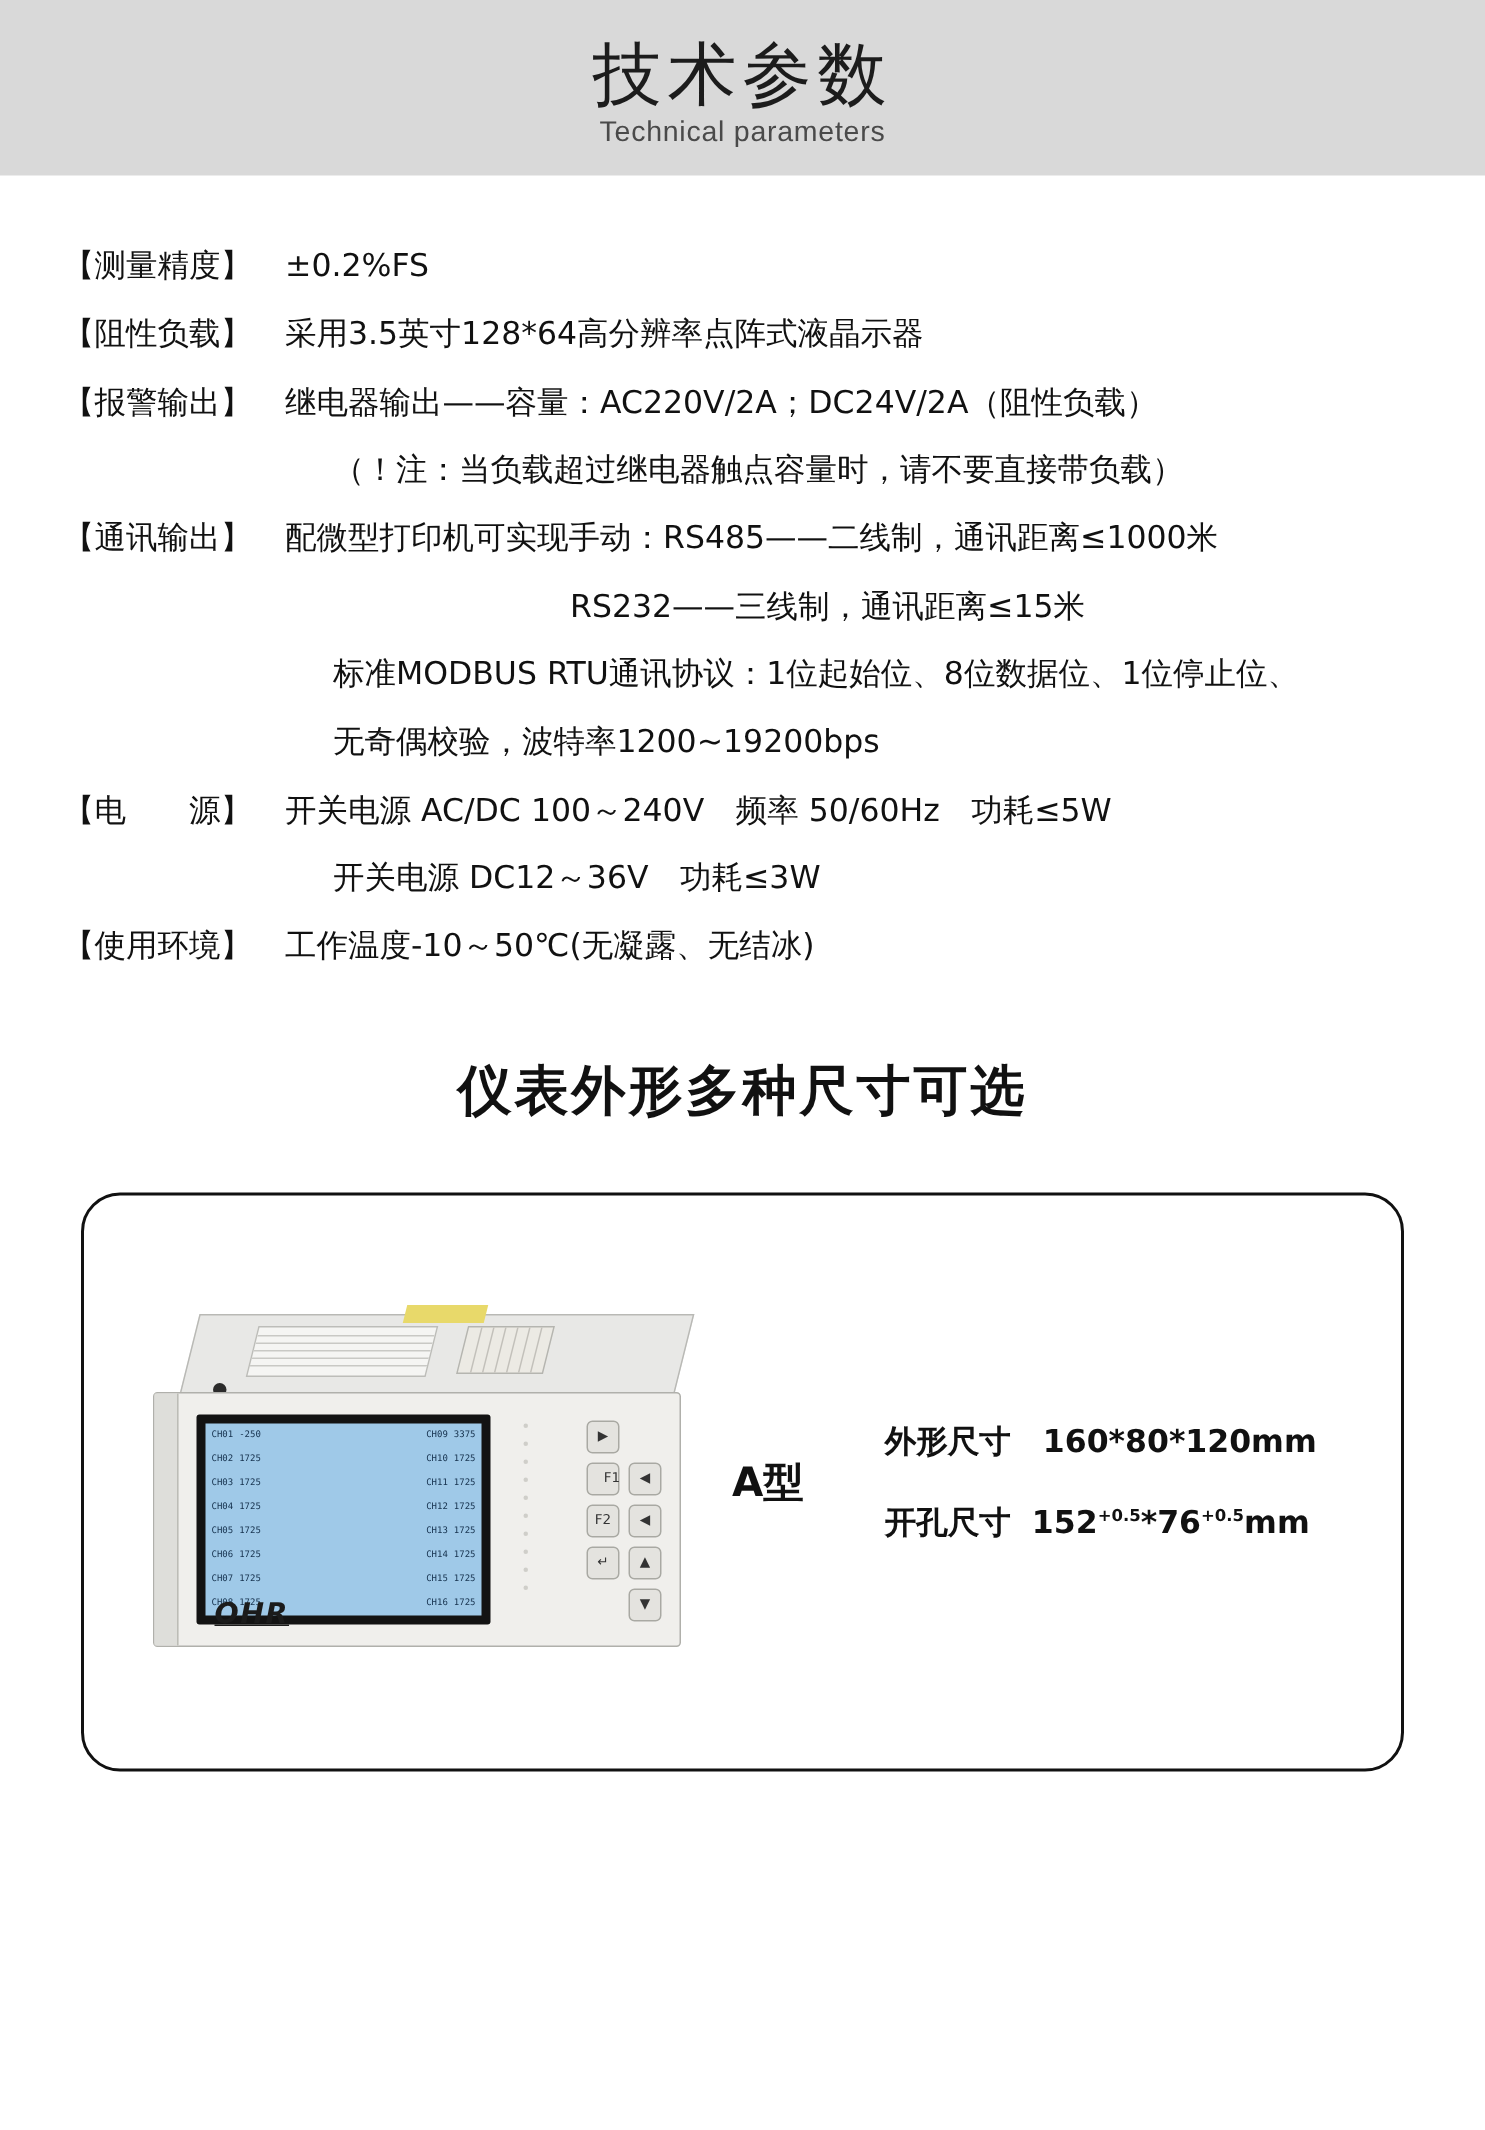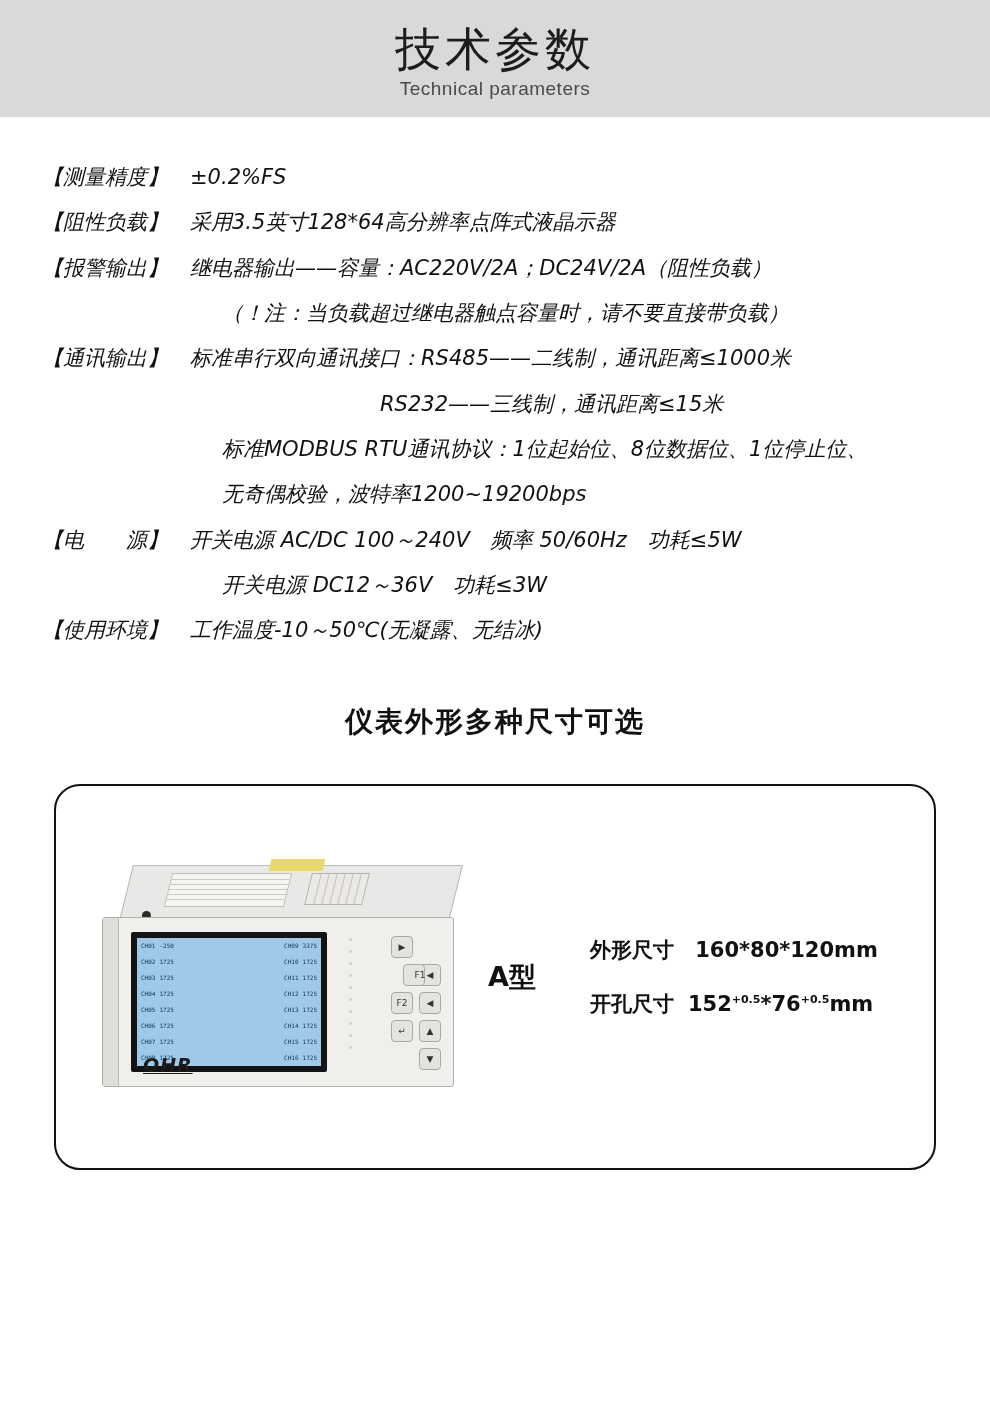--- a/index.html
+++ b/index.html
@@ -41,21 +41,20 @@
     color: #4a4a4a;
     letter-spacing: 0.5px;
     margin-top: 4px;
     font-family: "Liberation Sans", sans-serif;
   }
 
   
   .specs {
     padding: 46px 0 0 42px;
     width: 990px;
-    font-style: italic;
   }
   .spec-row {
     display: flex;
     align-items: flex-start;
     margin-bottom: 17px;
   }
   .spec-label {
     width: 148px;
     flex: 0 0 148px;
     font-size: 21px;
@@ -73,21 +72,21 @@
   .spec-sub {
     display: flex;
   }
   .spec-sub .spec-label { visibility: hidden; }
   .spec-indent-1 { padding-left: 32px; }
   .spec-indent-2 { padding-left: 190px; }
 
   
   .section-heading {
     text-align: center;
-    font-size: 28px;
+    font-size: 36px;
     font-weight: bold;
     letter-spacing: 2px;
     margin-top: 58px;
     color: #111;
     font-family: "DejaVu Sans", "Liberation Sans", sans-serif;
   }
 
   
   .product-card {
     margin: 43px auto 0 auto;
@@ -318,21 +317,21 @@
     <div class="spec-label">【报警输出】</div>
     <div class="spec-value">继电器输出——容量：AC220V/2A；DC24V/2A（阻性负载）</div>
   </div>
   <div class="spec-row spec-sub">
     <div class="spec-label"></div>
     <div class="spec-value spec-indent-1">（！注：当负载超过继电器触点容量时，请不要直接带负载）</div>
   </div>
 
   <div class="spec-row">
     <div class="spec-label">【通讯输出】</div>
-    <div class="spec-value">标准串行双向通讯接口：RS485——二线制，通讯距离≤1000米</div>
+    <div class="spec-value">配微型打印机可实现手动：RS485——二线制，通讯距离≤1000米</div>
   </div>
   <div class="spec-row spec-sub">
     <div class="spec-label"></div>
     <div class="spec-value spec-indent-2">RS232——三线制，通讯距离≤15米</div>
   </div>
   <div class="spec-row spec-sub">
     <div class="spec-label"></div>
     <div class="spec-value spec-indent-1">标准MODBUS RTU通讯协议：1位起始位、8位数据位、1位停止位、</div>
   </div>
   <div class="spec-row spec-sub">
@@ -480,21 +479,21 @@
           <i></i>
           <i></i>
           <i></i>
           <i></i>
           <i></i>
       </div>
 
       <div class="device-keypad">
         <div class="key" style="left:28px; top:0px;">▶</div>
         <div class="key" style="left:56px; top:28px;">◀</div>
-        <div class="key" style="left:40px; top:28px;padding-left:12px;">F1</div>
+        <div class="key" style="left:28px; top:28px;padding-left:12px;">F1</div>
         <div class="key" style="left:56px; top:56px;">◀</div>
         <div class="key" style="left:28px; top:56px;">F2</div>
         <div class="key" style="left:56px; top:84px;">▲</div>
         <div class="key" style="left:28px; top:84px;">↵</div>
         <div class="key" style="left:56px; top:112px;">▼</div>
       </div>
 
       <div class="device-logo">OHR</div>
     </div>
   </div>

